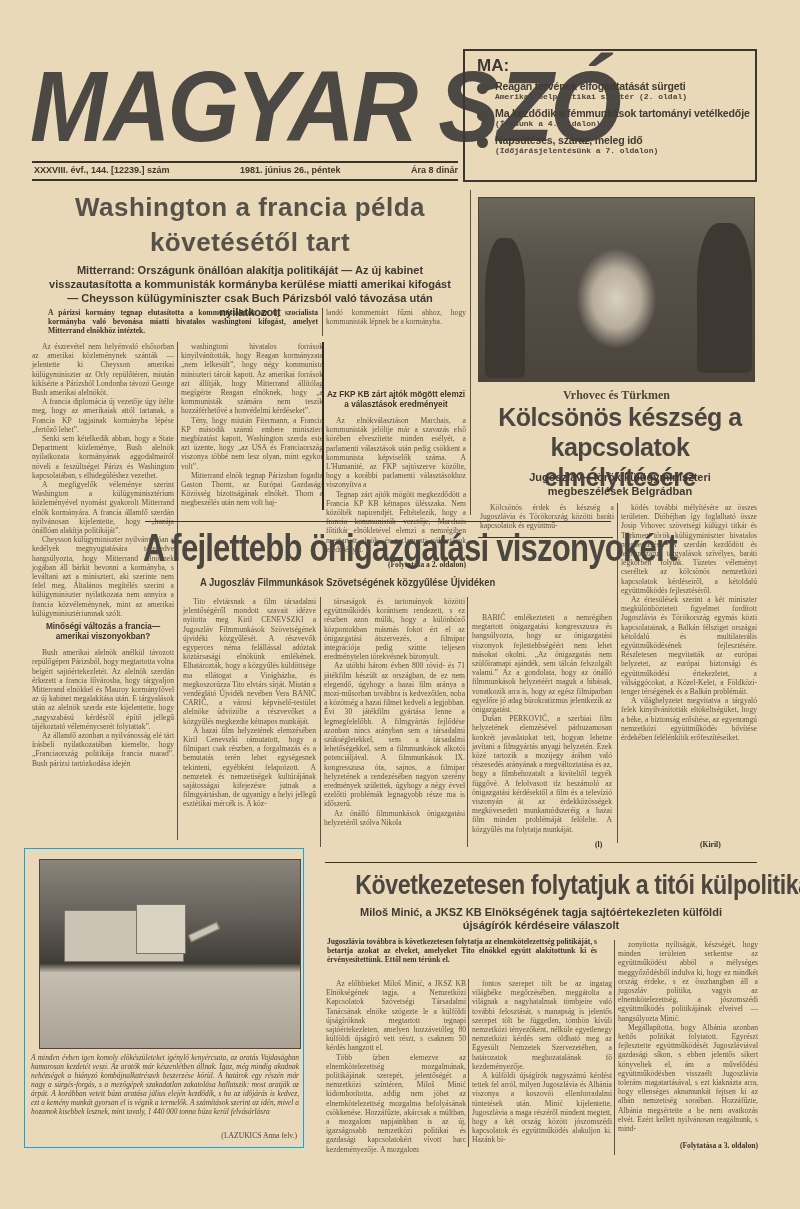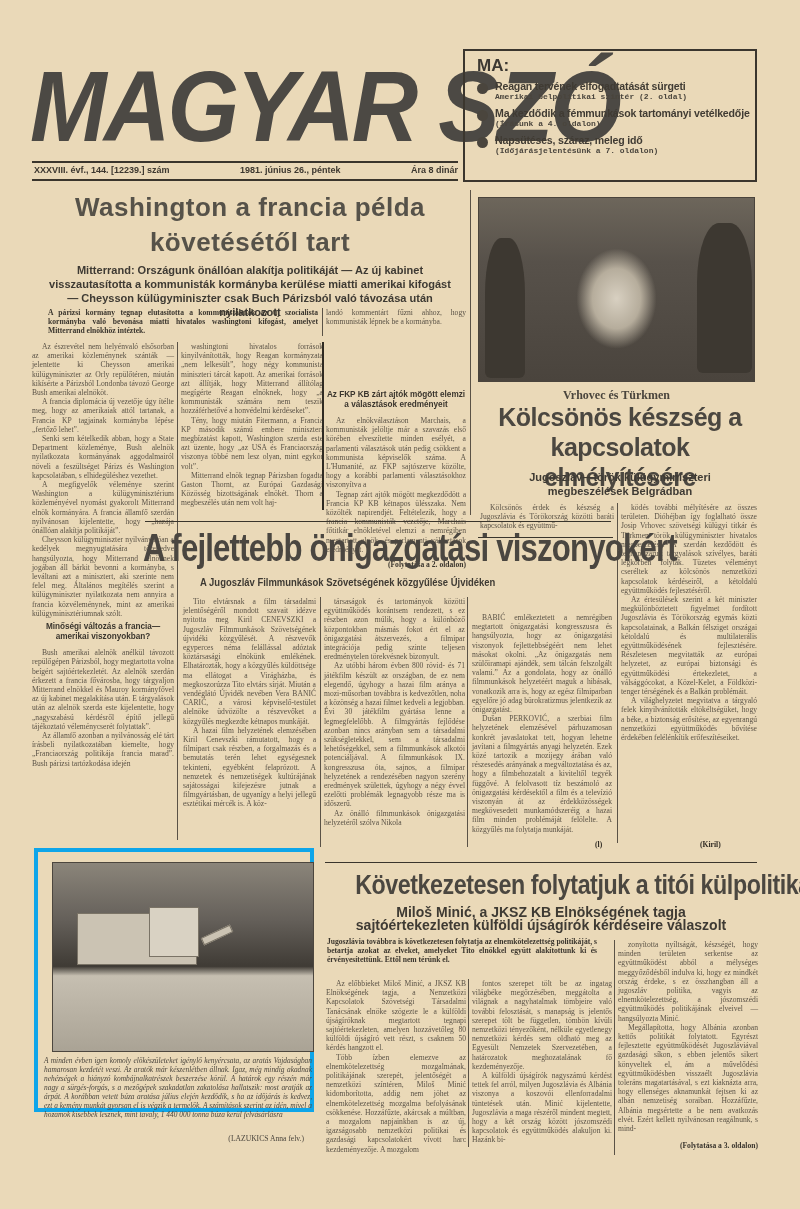--- a/index.html
+++ b/index.html
@@ -209,33 +209,33 @@
     <p>Az utóbbi három évben 800 rövid- és 71 játékfilm készült az országban, de ez nem elegendő, úgyhogy a hazai film aránya a mozi-műsorban továbbra is kedvezőtlen, noha a közönség a hazai filmet kedveli a legjobban. Évi 30 játékfilm gyártása lenne a legmegfelelőbb. A filmgyártás fejlődése azonban nincs arányban sem a társadalmi szükségletekkel, sem a társadalmi lehetőségekkel, sem a filmmunkások alkotói potenciáljával. A filmmunkások IX. kongresszusa óta, sajnos, a filmipar helyzetének a rendezésében nagyon szerény eredmények születtek, úgyhogy a négy évvel ezelőtti problémák legnagyobb része ma is időszerű.</p>
     <p>Az önálló filmmunkások önigazgatási helyzetéről szólva Nikola</p>
   </div>
   <div class="vrule" style="left:467px;top:597px;height:250px;"></div>
   <div class="abs body" style="left:472px;top:597px;width:140px;margin-top:16px;">
     <p>BABIĆ emlékeztetett a nemrégiben megtartott önigazgatási kongresszusra és hangsúlyozta, hogy az önigazgatási viszonyok fejlettebbségéért nem lehet másokat okolni. „Az önigazgatás nem szülőiramapi ajándék, sem tálcán felszolgált valami.” Az a gondolata, hogy az önálló filmmunkások helyzetéért maguk a hibásak, vonatkozik arra is, hogy az egész filmiparban egyelőre jó adag bürokratizmus jelentkezik az önigazgatást.</p>
     <p>Dušan PERKOVIĆ, a szerbiai film helyzetének elemzésével párhuzamosan konkrét javaslatokat tett, hogyan lehetne javítani a filmgyártás anyagi helyzetén. Ezek közé tartozik a mozijegy árában való részesedés arányának a megváltoztatása és az, hogy a filmbehozatalt a kiviteltől tegyék függővé. A felolvasott tíz beszámoló az önigazgatási kérdésektől a film és a televízió viszonyán át az érdekközösségek megkövesedett munkamódszeréig a hazai film minden problémáját felölelte. A közgyűlés ma folytatja munkáját.</p>
   </div>
   <div class="abs" style="left:595px;top:840px;font-size:7.6px;font-weight:bold;">(l)</div>
 
-  <div class="abs" style="left:34px;top:848px;width:280px;height:264px;border:4px solid #0ea5e9;">
+  <div class="abs" style="left:24px;top:848px;width:280px;height:300px;border:1px solid #0ea5e9;">
     <div class="abs combine-photo" style="left:14px;top:10px;width:262px;height:190px;">
       <div class="combine" style="left:24px;top:50px;width:120px;height:52px;"></div>
       <div class="combine" style="left:96px;top:44px;width:50px;height:50px;background:#d9d2c3;"></div>
       <div class="combine" style="left:148px;top:68px;width:32px;height:8px;transform:rotate(-25deg);"></div>
     </div>
     <div class="abs" style="left:6px;top:204px;width:268px;font-style:italic;font-size:7.4px;line-height:9px;color:#4a453d;text-align:justify;">A minden évben igen komoly előkészületeket igénylő kenyércsata, az aratás Vajdaságban hamarosan kezdetét veszi. Az aratók már készenlétben állnak. Igaz, még mindig akadnak nehézségek a hiányzó kombájnalkatrészek beszerzése körül. A határok egy részén már nagy a sürgés-forgás, s a mezőgépek szakadatlan zakatolása hallatszik: most aratják az árpát. A korábban vetett búza aratása július elején kezdődik, s ha az időjárás is kedvez, ezt a kemény munkát gyorsan el is végzik a termelők. A számítások szerint az idén, mivel a hozamok kisebbek lesznek, mint tavaly, 1 440 000 tonna búza kerül felvásárlásra</div>
     <div class="abs" style="right:6px;top:282px;font-size:7.6px;color:#4a453d;">(LAZUKICS Anna felv.)</div>
   </div>
 
   <div class="rule" style="left:325px;top:862px;width:432px;height:1px;"></div>
   <div class="abs h2" style="left:325px;top:868px;width:432px;font-size:27px;line-height:34px;white-space:nowrap;transform:scaleX(0.86);transform-origin:center;">Következetesen folytatjuk a titói külpolitikát</div>
-  <div class="abs h2" style="left:350px;top:906px;width:382px;font-size:14px;line-height:13px;color:#3e3a33;letter-spacing:0;">Miloš Minić, a JKSZ KB Elnökségének tagja sajtóértekezleten külföldi újságírók kérdéseire válaszolt</div>
+  <div class="abs h2" style="left:350px;top:906px;width:382px;font-size:11px;line-height:13px;color:#3e3a33;letter-spacing:0;">Miloš Minić, a JKSZ KB Elnökségének tagja sajtóértekezleten külföldi újságírók kérdéseire válaszolt</div>
   <div class="abs lead" style="left:327px;top:937px;width:270px;">Jugoszlávia továbbra is következetesen folytatja az elnemkötelezettség politikáját, s betartja azokat az elveket, amelyeket Tito elnökkel együtt alakítottunk ki és érvényesítettünk. Ettől nem térünk el.</div>
 
   <div class="abs body" style="left:326px;top:979px;width:140px;">
     <p>Az előbbieket Miloš Minić, a JKSZ KB Elnökségének tagja, a Nemzetközi Kapcsolatok Szövetségi Társadalmi Tanácsának elnöke szögezte le a külföldi újságíróknak megtartott tegnapi sajtóértekezleten, amelyen hozzávetőleg 80 külföldi újságíró vett részt, s csaknem 50 kérdés hangzott el.</p>
     <p>Több ízben elemezve az elnemkötelezettség mozgalmának, politikájának szerepét, jelentőségét a nemzetközi színtéren, Miloš Minić kidomborította, addig nem jöhet az elnemkötelezettség mozgalma befolyásának csökkenése. Hozzáfűzte, akárcsak a múltban, a mozgalom napjainkban is az új, igazságosabb nemzetközi politikai és gazdasági kapcsolatokért vívott harc kezdeményezője. A mozgalom</p>
   </div>
   <div class="vrule" style="left:468px;top:979px;height:168px;"></div>
   <div class="abs body" style="left:472px;top:979px;width:140px;">
     <p>fontos szerepet tölt be az ingatag világbéke megőrzésében, meggátolta a világnak a nagyhatalmak tömbjeire való további felosztását, s manapság is jelentős szerepet tölt be független, tömbön kívüli nemzetközi tényezőként, nélküle egyetlenegy nemzetközi kérdés sem oldható meg az Egyesült Nemzetek Szervezetében, a határozatok meghozatalának fő kezdeményezője.</p>
     <p>A külföldi újságírók nagyszámú kérdést tettek fel arról, milyen Jugoszlávia és Albánia viszonya a koszovói ellenforradalmi tüntetések után. Minić kijelentette, Jugoszlávia a maga részéről mindent megtett, hogy a két ország között jószomszédi kapcsolatok és együttműködés alakuljon ki. Hazánk bi-</p>

